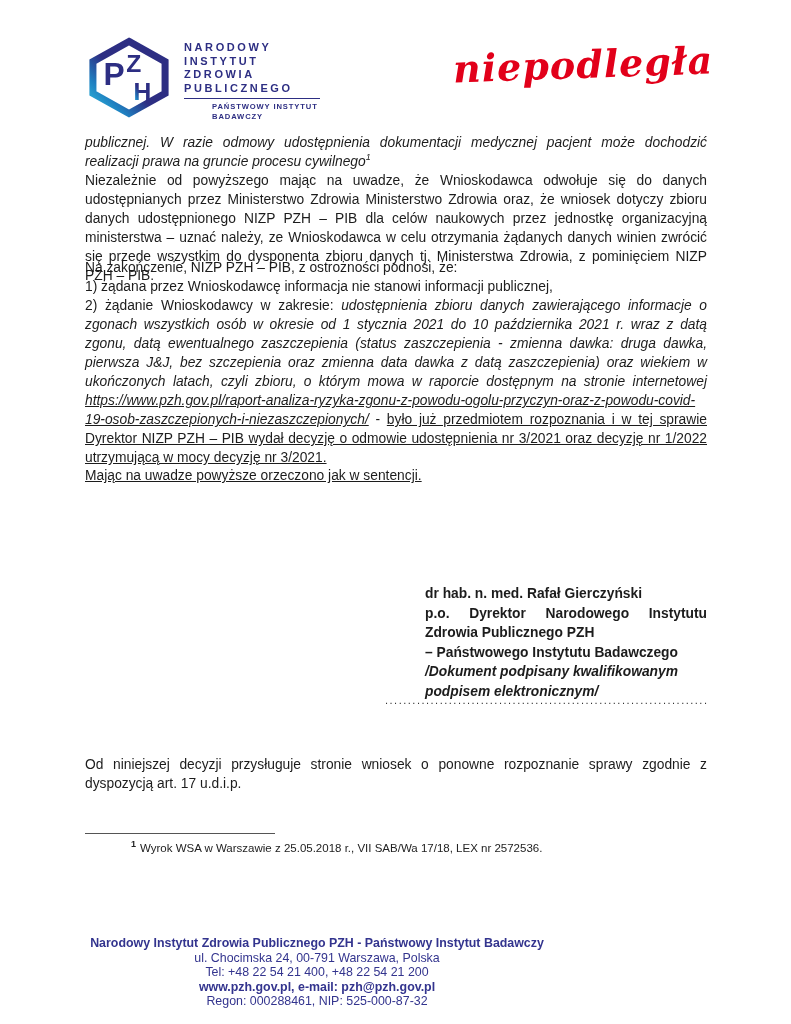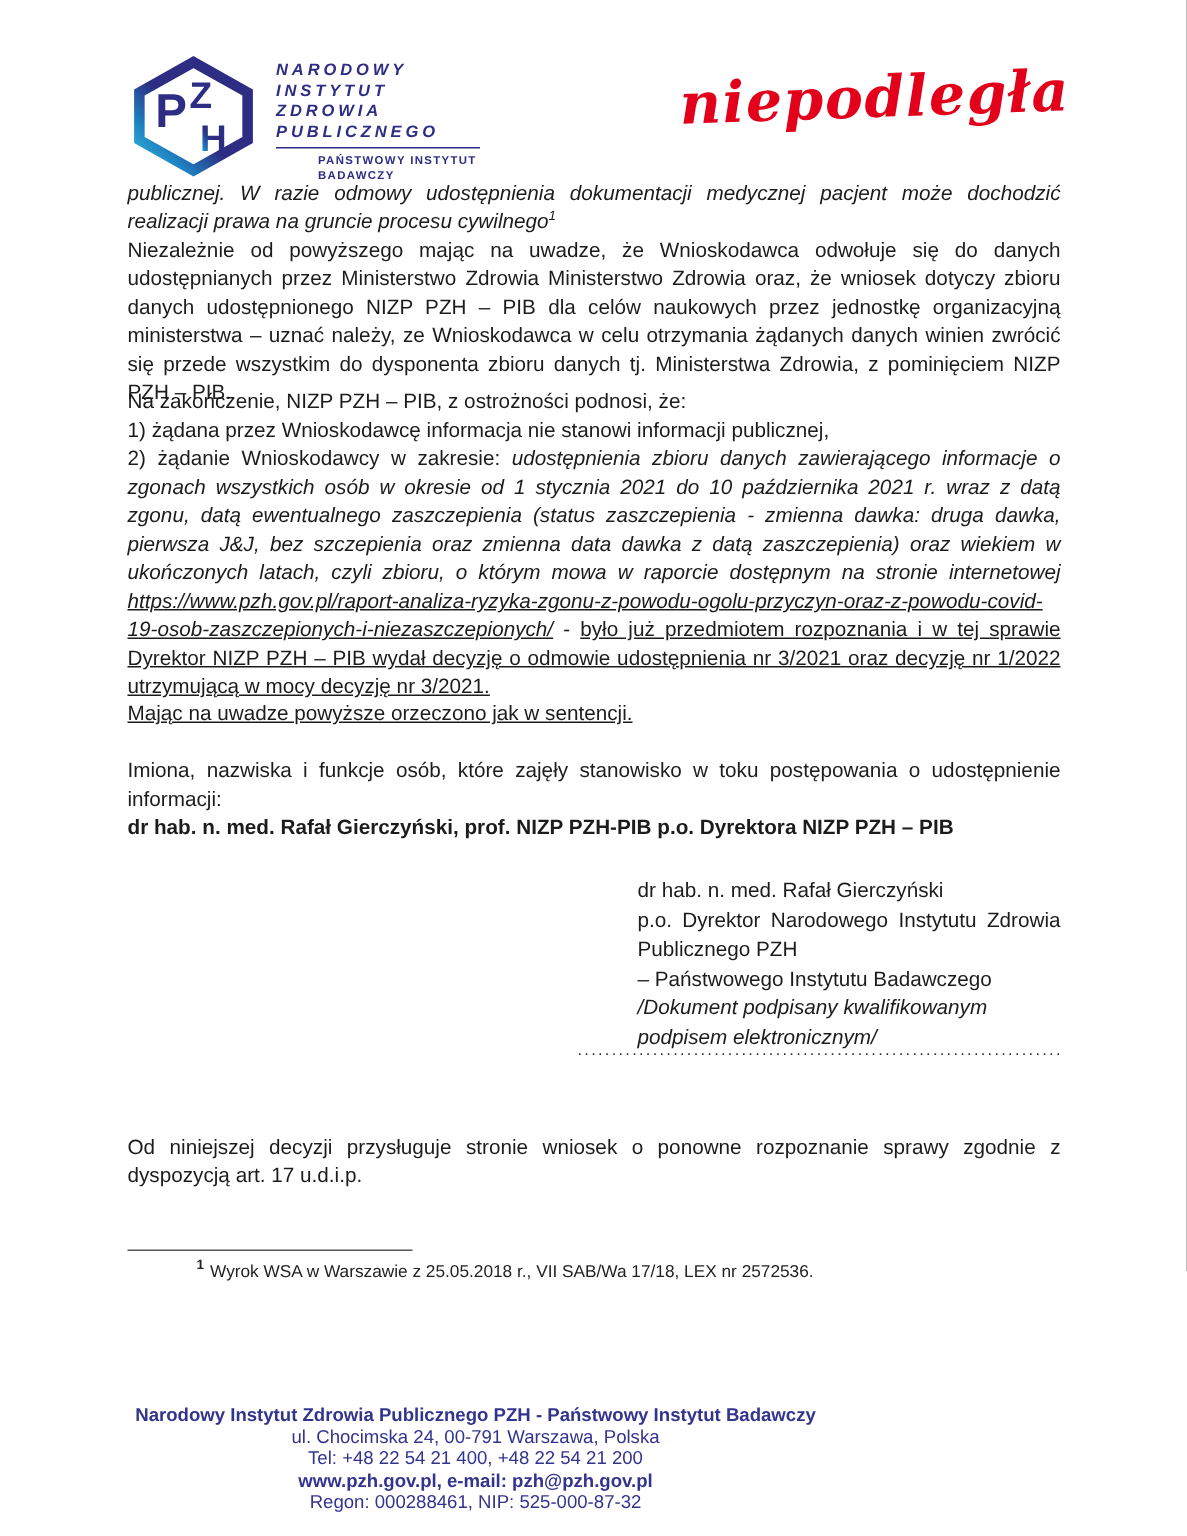--- a/index.html
+++ b/index.html
@@ -12,47 +12,47 @@
     font-family:"Liberation Sans", sans-serif;
     color:#1c1c1c;
     overflow:hidden;
   }
   
   .logo-block { position:absolute; left:85px; top:37px; display:flex; gap:11px; }
   .logo-mark svg { display:block; }
   .logo-text { padding-top:4px; }
   .logo-name-line {
     font-size:11px; font-weight:bold; color:#2d2e83;
-    letter-spacing:2.6px; line-height:13.5px;font-style:italic;
+    letter-spacing:2.6px; line-height:13.5px;
   }
   .logo-divider { width:136px; height:1px; background:#2d2e83; margin:3px 0 3px 0; }
   .logo-sub-line {
     font-size:7.6px; font-weight:bold; color:#2d2e83;
     letter-spacing:0.9px; line-height:9.5px;padding-left:28px;
   }
   .niepodlegla {
     position:absolute; right:78px; top:42px;
     font-family:"DejaVu Serif", serif;
     font-style:italic; font-weight:bold;
     font-size:38px; color:#e2001a;
     transform:rotate(-2deg);
     letter-spacing:1px;
   }
   
   .tx { position:absolute; left:85px; width:622px; font-size:13.8px; line-height:19px; text-align:justify; }
   .italic  { font-style:italic; }
   .bold    { font-weight:bold; }
   .uline   { text-decoration:underline; }
   sup { font-size:9px; line-height:0; }
-  #block-a { top:119px; }
+  #block-a { top:133px; }
   #block-b { top:258px; }
   #block-c { top:466px;text-decoration:underline; }
   #block-d { top:504px; }
   
-  #signature { position:absolute; left:425px; top:584px; width:282px; font-size:13.8px; line-height:19.5px; }
+  #signature { position:absolute; left:425px; top:584px; width:282px; font-size:13.8px; line-height:19.5px;font-weight:bold; }
   #signature .sig-title { text-align:justify; }
   #dotted-line {
     position:absolute; left:385px; top:694px; width:322px; height:14px;
     overflow:hidden; white-space:nowrap;
     font-size:11px; letter-spacing:1.5px; color:#333;
   }
   #appeal { top:755px; }
   
   #footnote-sep { position:absolute; left:85px; top:833px; width:190px; height:1px; background:#555; }
   #footnote { position:absolute; left:85px; top:841px; width:622px; font-size:11.5px; line-height:15px; color:#222;margin-left:46px; }
@@ -108,24 +108,20 @@
   <div class="tx" id="block-b">
     <div>Na zakończenie, NIZP PZH – PIB, z ostrożności podnosi, że:</div>
     <div>1) żądana przez Wnioskodawcę informacja nie stanowi informacji publicznej,</div>
     <div><span>2) żądanie Wnioskodawcy w zakresie:  </span><span class="italic">udostępnienia zbioru danych zawierającego informacje o zgonach wszystkich osób w okresie od 1 stycznia 2021 do 10 października 2021 r. wraz z datą zgonu, datą ewentualnego zaszczepienia (status zaszczepienia - zmienna dawka: druga dawka, pierwsza J&amp;J, bez szczepienia oraz zmienna data dawka z datą zaszczepienia) oraz wiekiem w ukończonych latach, czyli zbioru, o którym mowa w raporcie dostępnym na stronie internetowej </span><span class="italic uline">https://www.pzh.gov.pl/raport-analiza-ryzyka-zgonu-z-powodu-ogolu-przyczyn-oraz-z-powodu-covid-19-osob-zaszczepionych-i-niezaszczepionych/</span><span> - </span><span class="uline">było już przedmiotem rozpoznania i w tej sprawie Dyrektor NIZP PZH – PIB wydał decyzję o odmowie udostępnienia nr 3/2021 oraz decyzję nr 1/2022 utrzymującą w mocy decyzję nr 3/2021.</span></div>
   </div>
 
   <div class="tx" id="block-c">
     <div>Mając na uwadze powyższe orzeczono jak w sentencji.</div>
   </div>
 
-  <div class="tx" id="block-d">
-    <div>Imiona, nazwiska i funkcje osób, które zajęły stanowisko w toku postępowania o udostępnienie informacji:</div>
-    <div class="bold">dr hab. n. med. Rafał Gierczyński, prof. NIZP PZH-PIB p.o. Dyrektora NIZP PZH – PIB</div>
-  </div>
 
   <div id="signature">
     <div>dr hab. n. med. Rafał Gierczyński</div>
     <div class="sig-title">p.o. Dyrektor Narodowego Instytutu Zdrowia Publicznego PZH</div>
     <div>– Państwowego Instytutu Badawczego</div>
     <div class="italic">/Dokument podpisany kwalifikowanym podpisem elektronicznym/</div>
   </div>
   <div id="dotted-line">........................................................................................................................</div>
 
   <div class="tx" id="appeal">Od niniejszej decyzji przysługuje stronie wniosek o ponowne rozpoznanie sprawy zgodnie z dyspozycją art. 17 u.d.i.p.</div>

